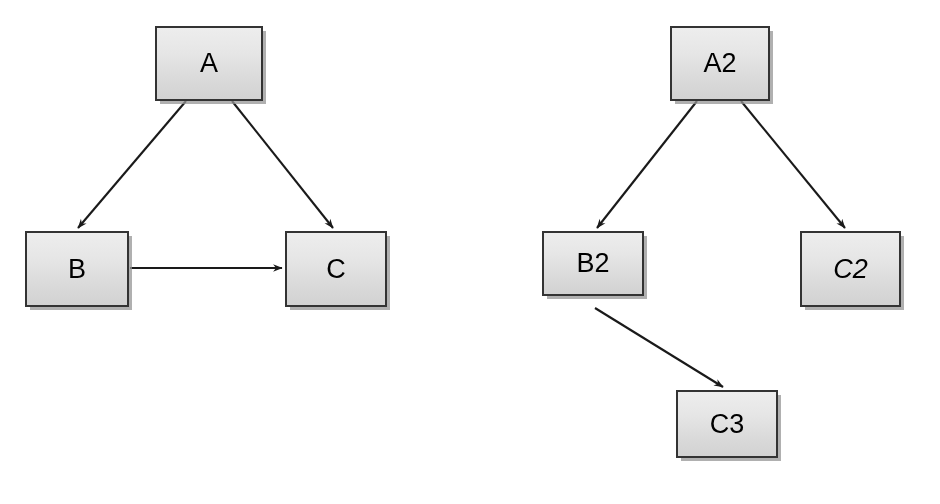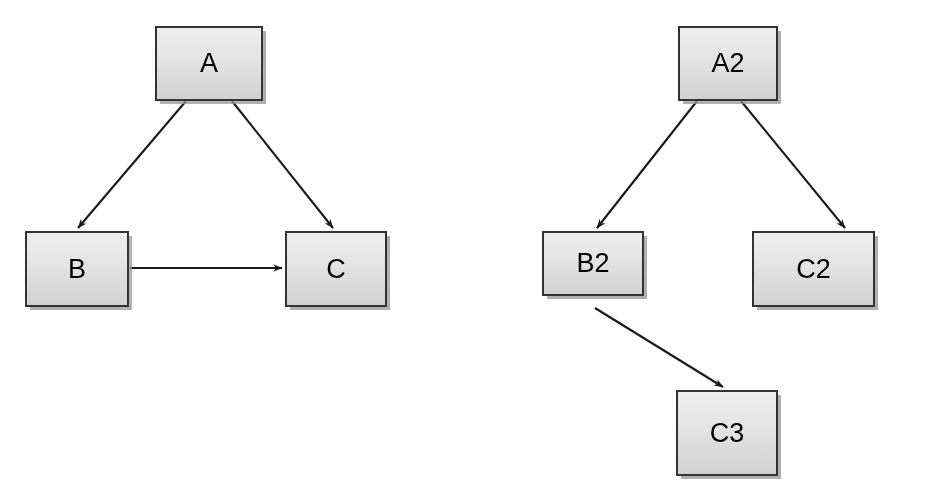--- a/index.html
+++ b/index.html
@@ -70,27 +70,27 @@
   <div id="nodes-layer">
       <div class="node" style="left: 155px; top: 26px; width: 108px; height: 75px;">
         <span class="node-label">A</span>
       </div>
       <div class="node" style="left: 25px; top: 231px; width: 104px; height: 76px;">
         <span class="node-label">B</span>
       </div>
       <div class="node" style="left: 285px; top: 231px; width: 102px; height: 76px;">
         <span class="node-label">C</span>
       </div>
-      <div class="node" style="left: 670px; top: 26px; width: 100px; height: 75px; margin-left: 8px;">
+      <div class="node" style="left: 670px; top: 26px; width: 100px; height: 75px;">
         <span class="node-label">A2</span>
       </div>
       <div class="node" style="left: 542px; top: 231px; width: 102px; height: 65px;">
         <span class="node-label">B2</span>
       </div>
-      <div class="node" style="left: 752px; top: 231px; width: 123px; height: 76px;">
+      <div class="node" style="left: 800px; top: 231px; width: 101px; height: 76px; font-style: italic;">
         <span class="node-label">C2</span>
       </div>
-      <div class="node" style="left: 676px; top: 390px; width: 102px; height: 86px; text-align: center;">
+      <div class="node" style="left: 676px; top: 390px; width: 102px; height: 68px; text-align: center;">
         <span class="node-label">C3</span>
       </div>
     </div>
 
 </div>
 
 </body></html>

